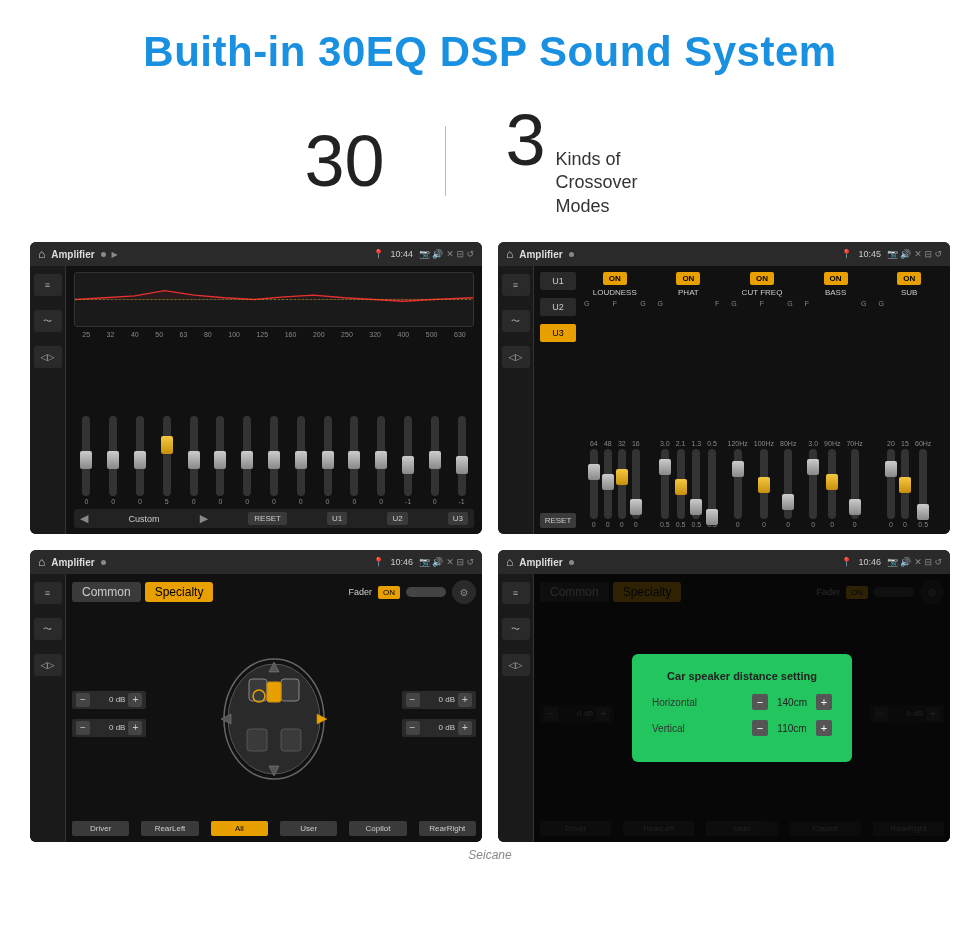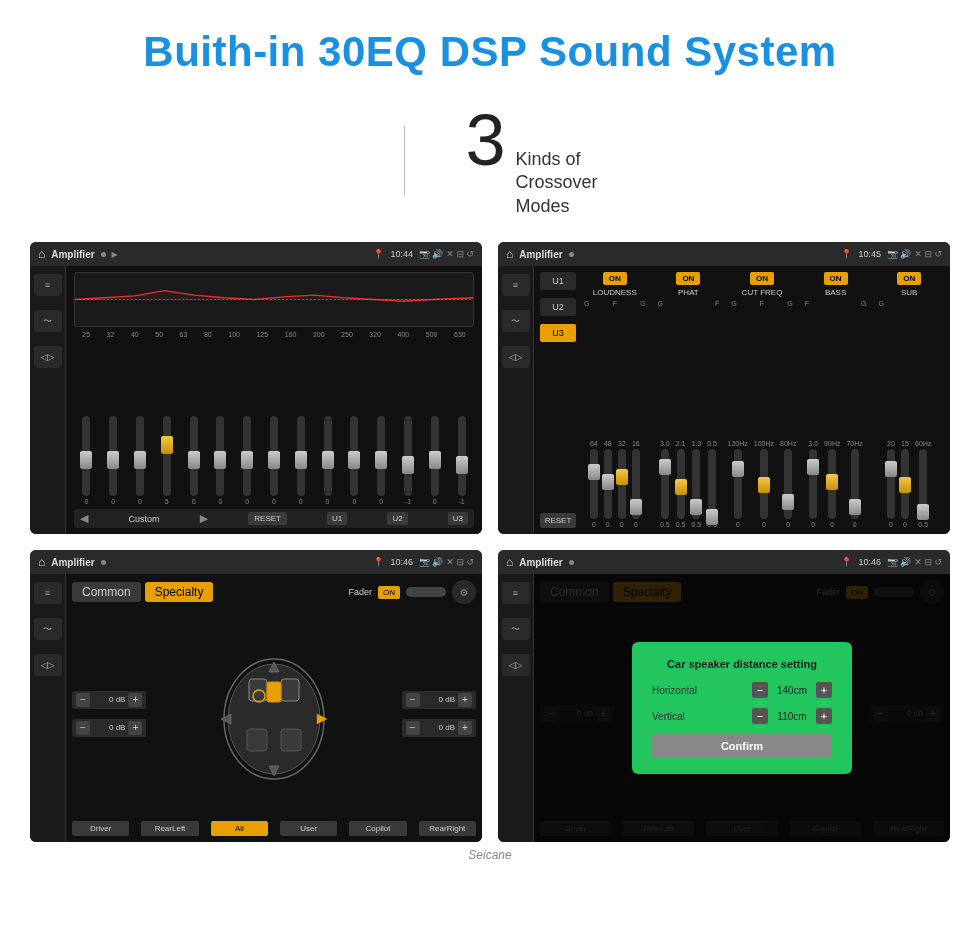--- a/index.html
+++ b/index.html
@@ -530,20 +530,21 @@
       font-style: italic;
     }
   </style>
 </head>
 <body>
 
 <h1 class="page-title">Buith-in 30EQ DSP Sound System</h1>
 
 <div class="stats-row">
   <div class="stat-block">
+    <span class="stat-number">30</span>
   </div>
   <div class="stat-divider"></div>
   <div class="stat-block">
     <span class="stat-number">3</span>
     <span class="stat-label">Kinds of<br>Crossover Modes</span>
   </div>
 </div>
 
 <div class="screens-grid">
 
@@ -1070,21 +1071,20 @@
 
             <div class="dialog-row">
               <span class="dialog-row-label">Vertical</span>
               <div class="dialog-value-ctrl">
                 <div class="dialog-minus">−</div>
                 <span class="dialog-val">110cm</span>
                 <div class="dialog-plus">+</div>
               </div>
             </div>
 
-            <div class="dialog-confirm-btn">Confirm</div>
           </div>
         </div>
       </div>
     </div>
   </div>
 
 </div>
 
 <div class="watermark">Seicane</div>
 

